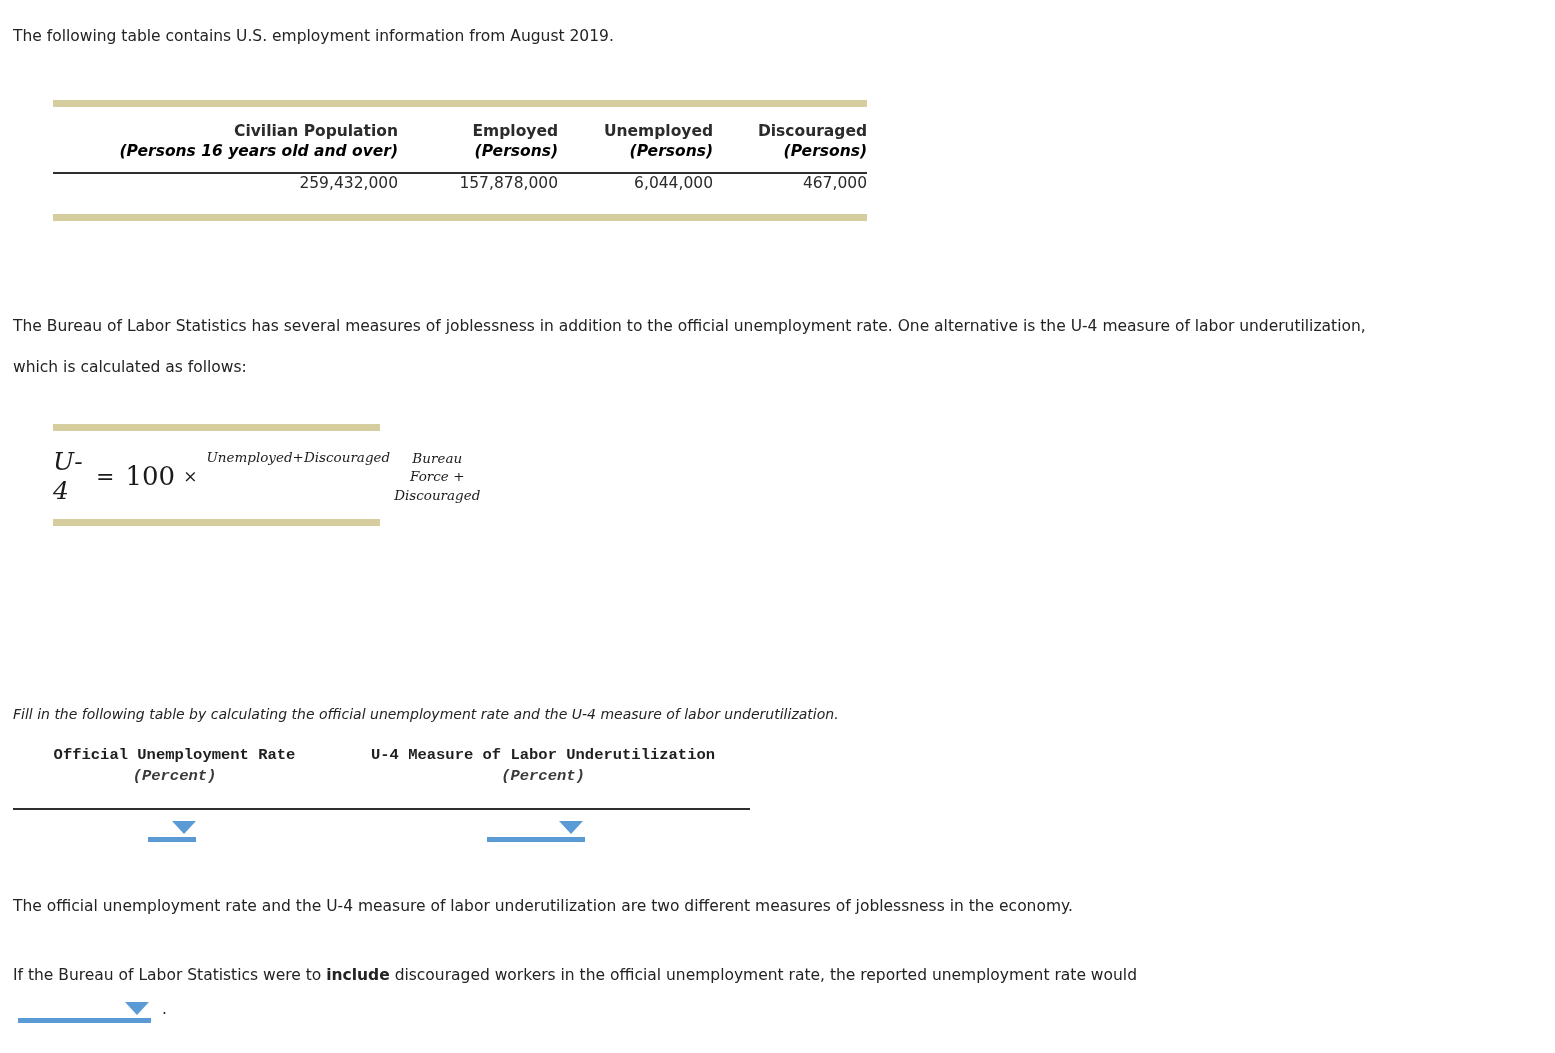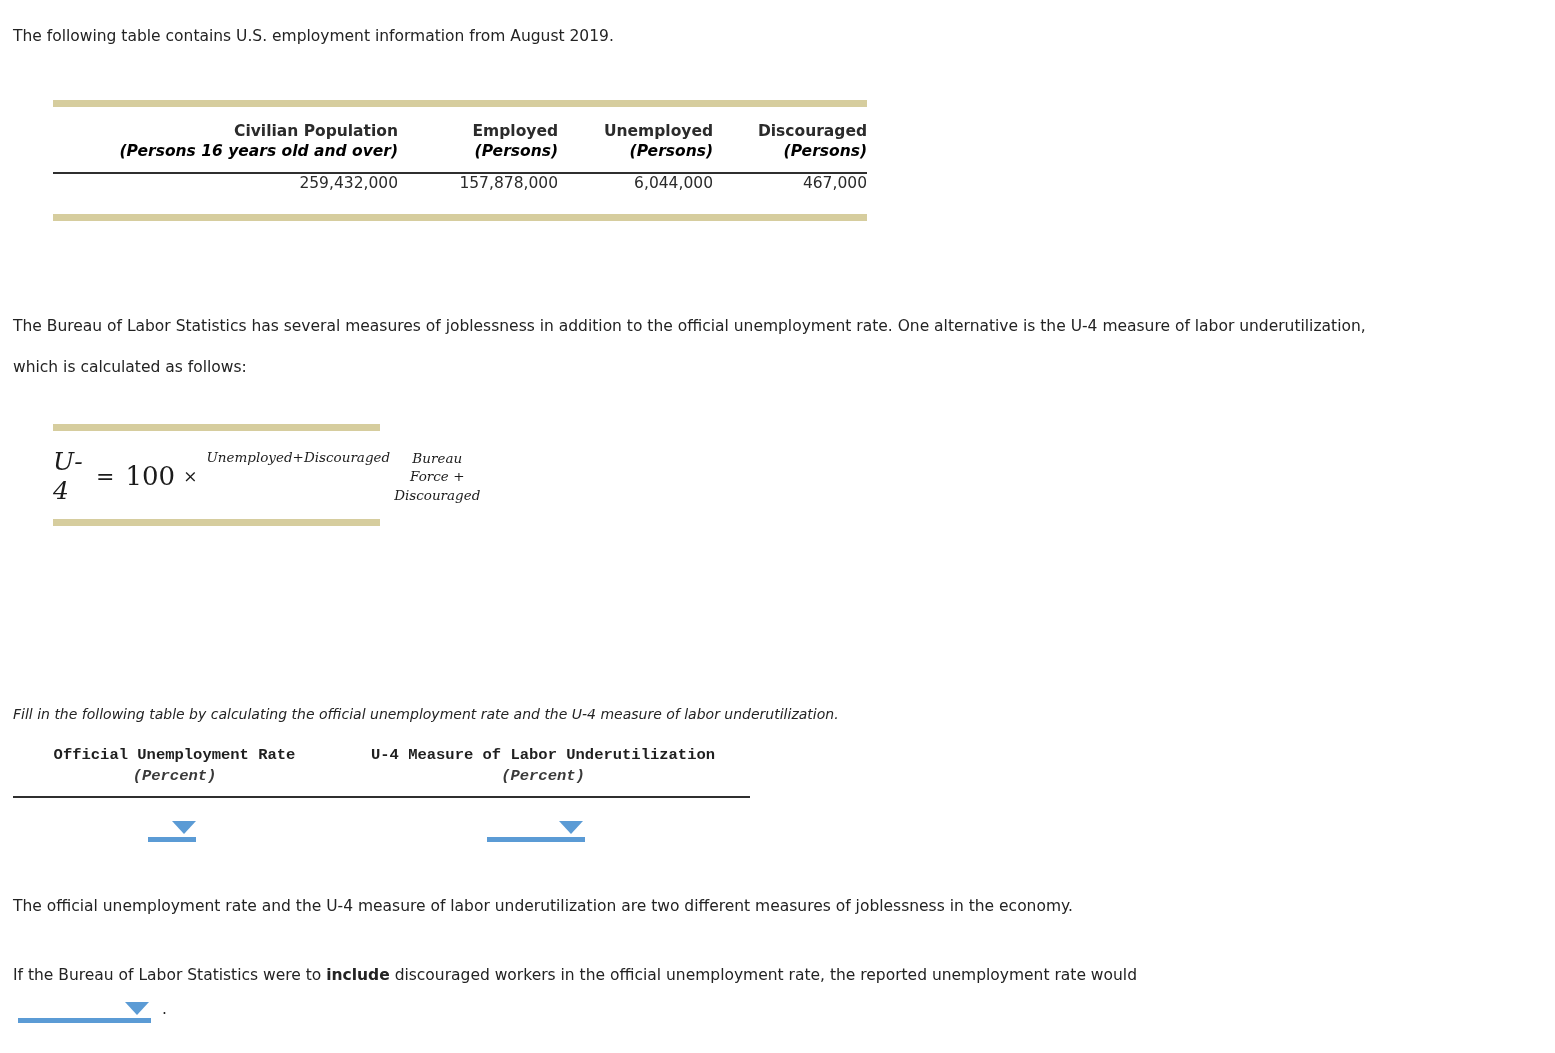--- a/index.html
+++ b/index.html
@@ -162,21 +162,21 @@
     font-size: 15.5px;
     color: #1f1f1f;
     padding-bottom: 3px;
   }
   .t2-sub {
     text-align: center;
     font-weight: bold;
     font-style: italic;
     font-size: 15.5px;
     color: #3a3a3a;
-    padding-bottom: 11px;
+    padding-bottom: 23px;
   }
   .t2-cellrow {
     position: relative;
     height: 42px;
   }
 
   
   .dropdown {
     position: absolute;
     cursor: pointer;

